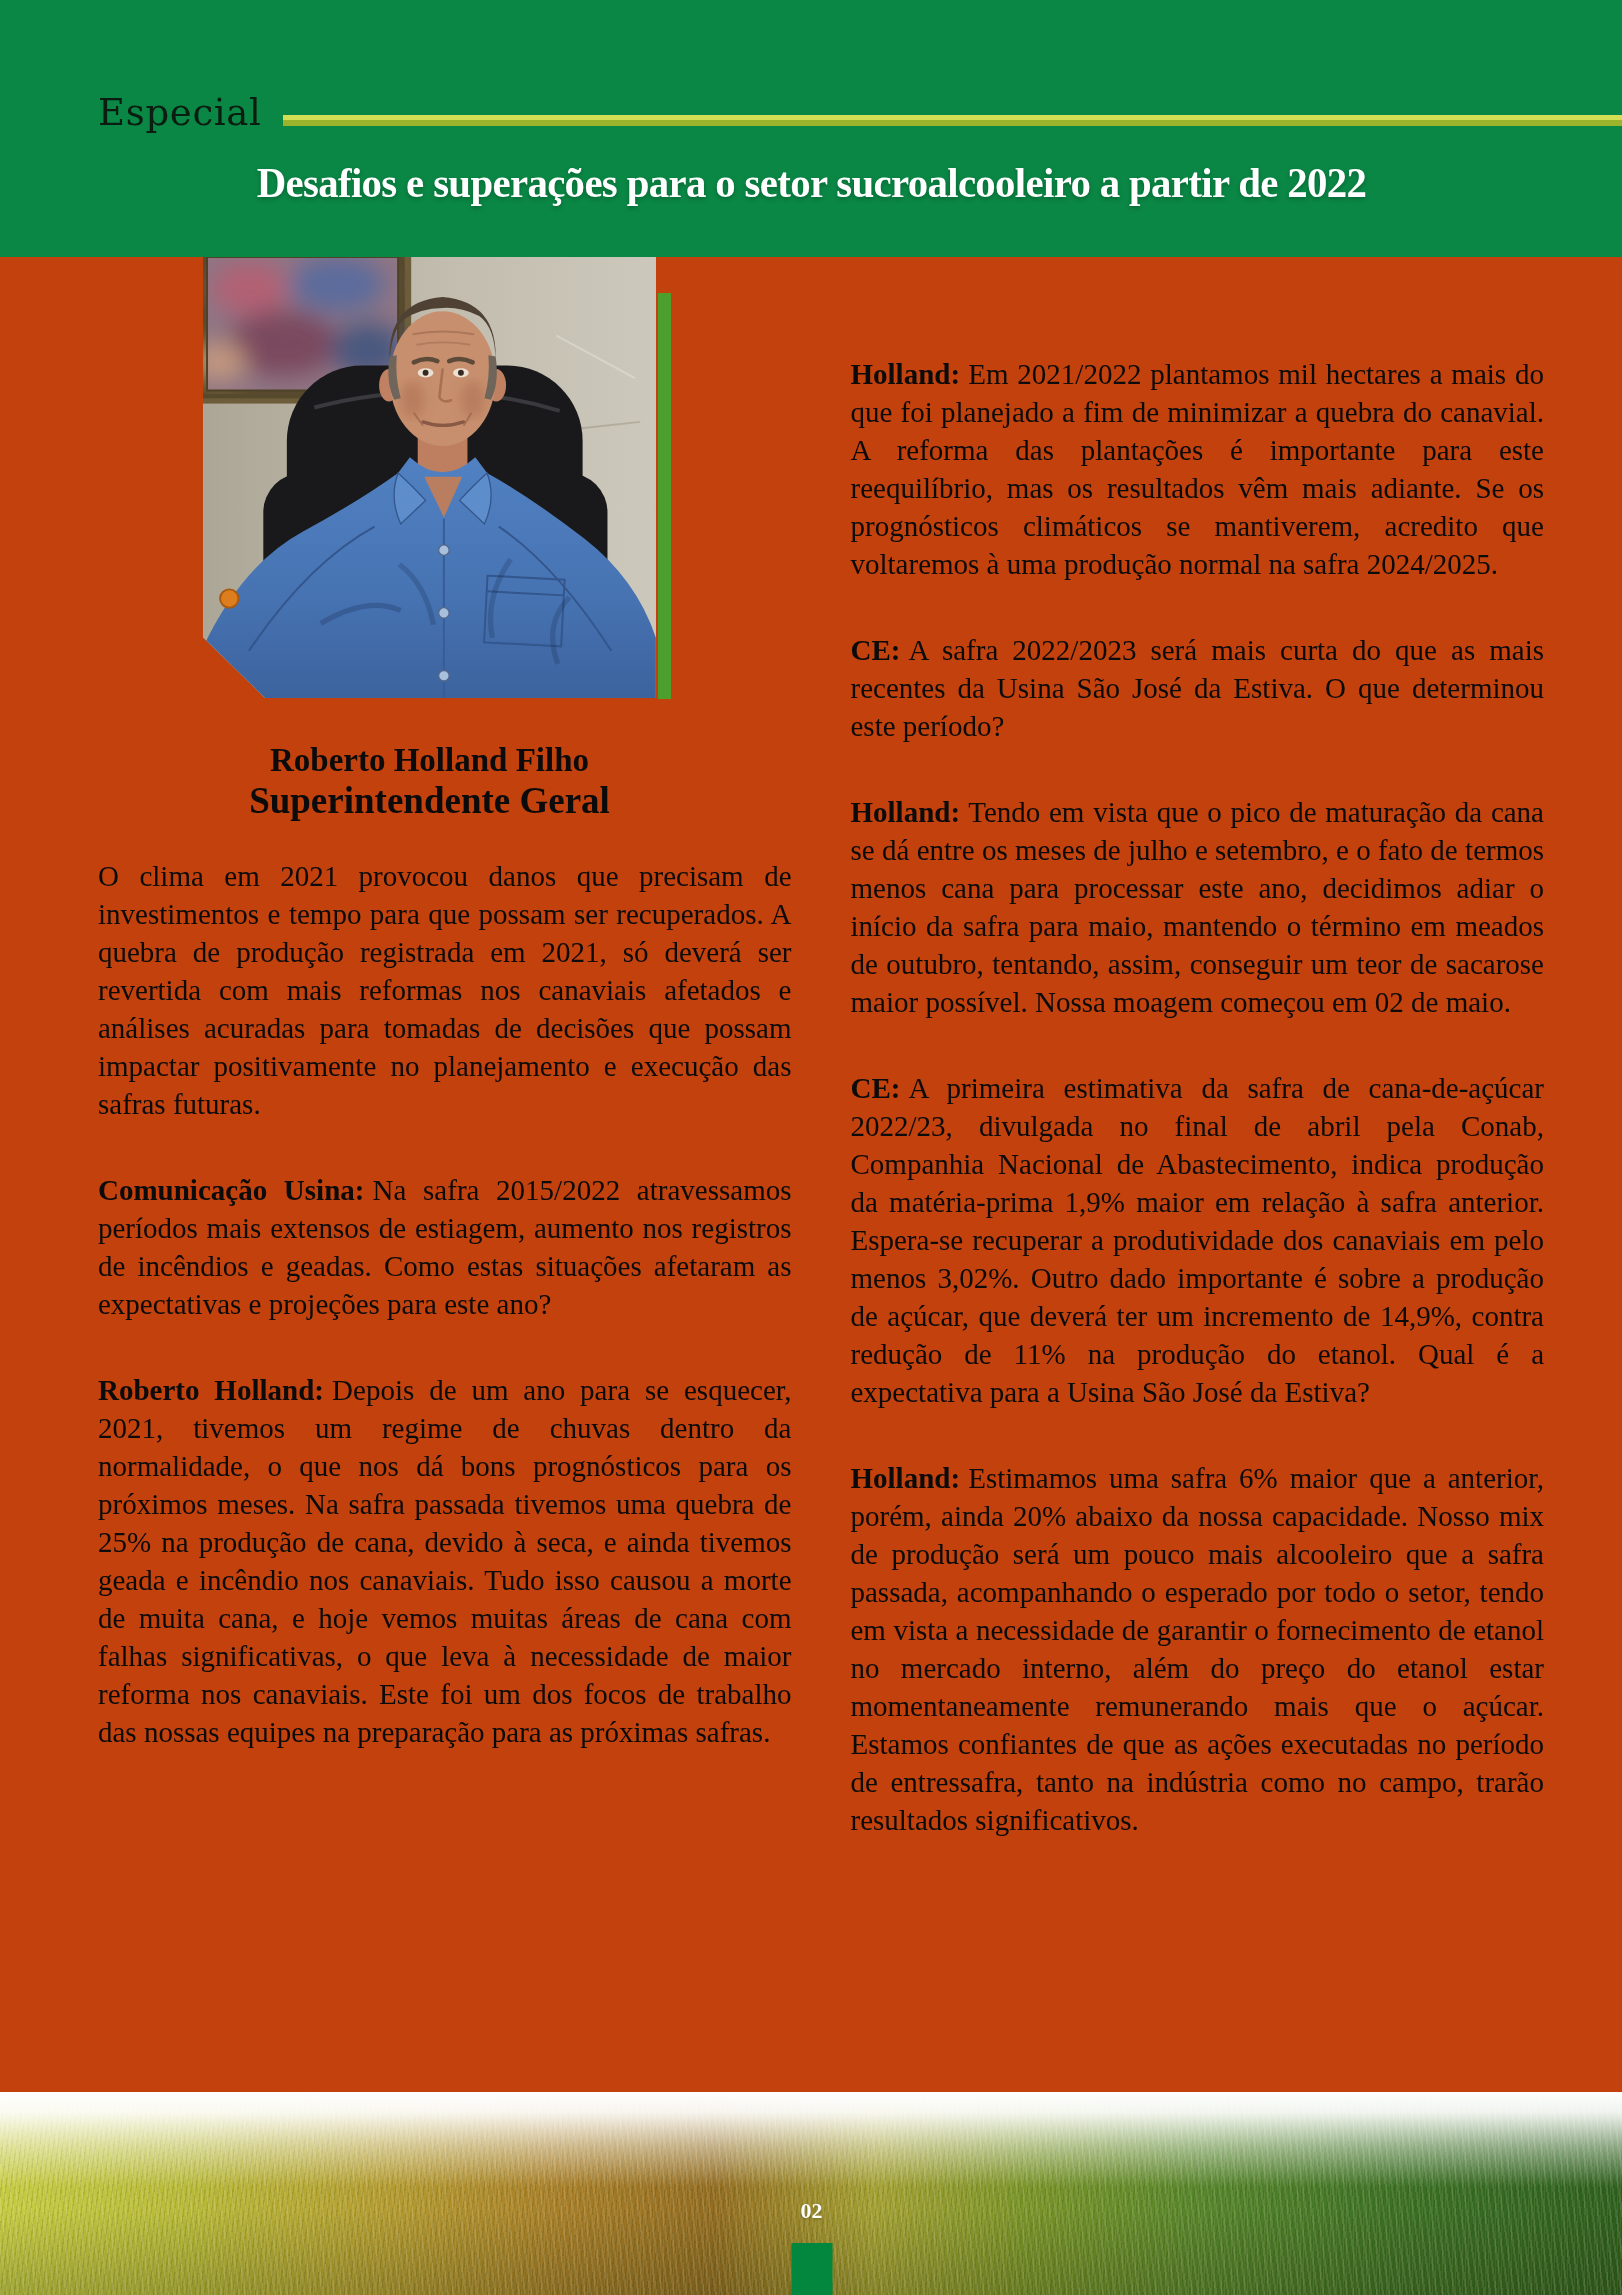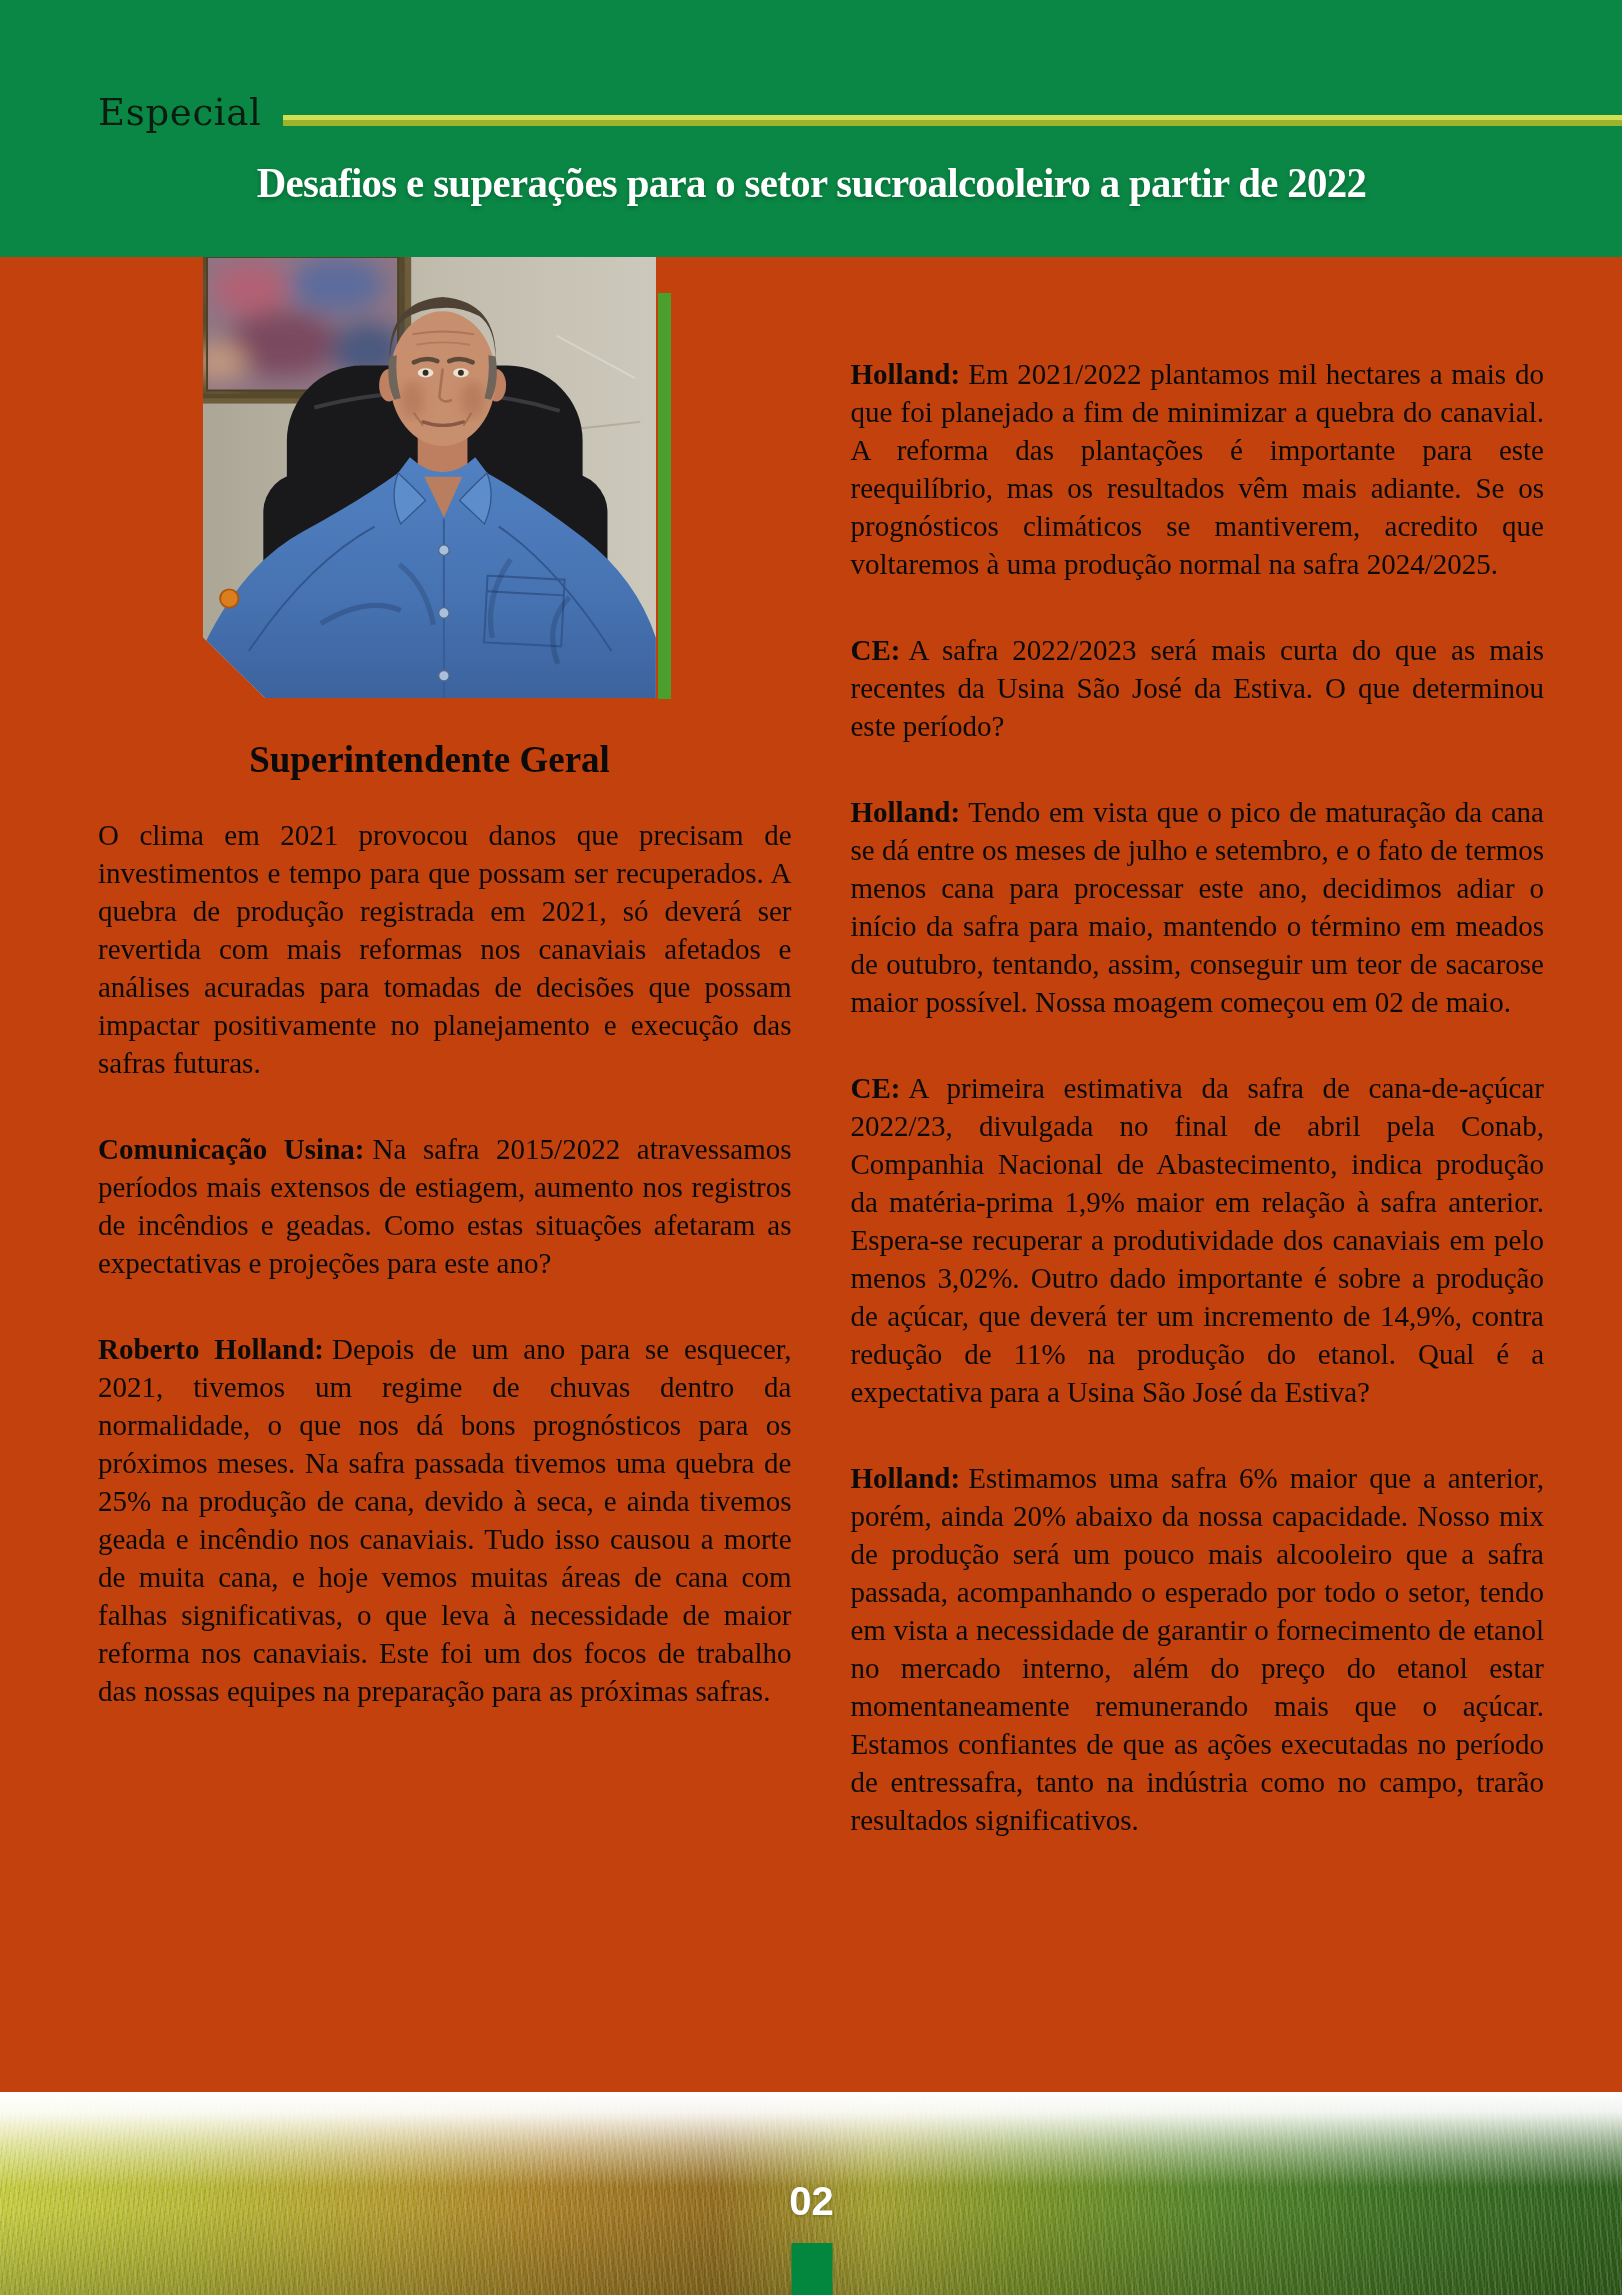--- a/index.html
+++ b/index.html
@@ -85,22 +85,22 @@
     background:
       linear-gradient(to bottom,#ffffff 0%,rgba(255,255,255,0.92) 10%,rgba(255,255,255,0.45) 27%,rgba(255,255,255,0) 47%),
       repeating-linear-gradient(82deg, rgba(255,255,245,0.10) 0 2px, rgba(255,255,255,0) 2px 5.9px),
       repeating-linear-gradient(98deg, rgba(35,50,8,0.12) 0 1.3px, rgba(0,0,0,0) 1.3px 4.6px),
       repeating-linear-gradient(90deg, rgba(255,244,180,0.08) 0 0.7px, rgba(0,0,0,0) 0.7px 3.3px),
       linear-gradient(to top, rgba(35,40,6,0.25) 0%, rgba(0,0,0,0) 42%),
       linear-gradient(to right,#c6cc42 0%,#b8b938 12%,#b49b30 24%,#a97f28 34%,#936c20 44%,#a3a032 54%,#7a9428 63%,#55842a 74%,#3b7024 86%,#2d5f1e 100%);
   }
   .page-number{
     position:absolute;left:50%;bottom:71px;transform:translateX(-50%);
-    font-family:Liberation Sans, sans-serif;
-    font-size:40px;font-weight:600;color:#ffffff;
+    font-family:Liberation Serif, serif;
+    font-size:22px;font-weight:600;color:#ffffff;
     text-shadow:0 1.3px 3.3px rgba(40,50,10,0.35);
   }
   .green-tab{
     position:absolute;left:50%;bottom:0;transform:translateX(-50%);
     width:41px;height:52px;background:#03873f;
   }
 </style>
 </head>
 <body>
 
@@ -209,20 +209,21 @@
               <path d="M300 470 Q340 500 352 562" stroke="rgba(20,35,70,0.22)" stroke-width="8" fill="none"></path>
               <path d="M470 462 Q430 520 442 582" stroke="rgba(20,35,70,0.22)" stroke-width="8" fill="none"></path>
               <path d="M560 520 Q520 560 542 622" stroke="rgba(20,35,70,0.22)" stroke-width="8" fill="none"></path>
               <circle cx="40" cy="522" r="14" fill="#dd7e1e" stroke="#a85a12" stroke-width="3"></circle>
             </g>
           </svg>
         </div>
       </figure>
 
       <div class="caption">
+        <div class="cap-name">Roberto Holland Filho</div>
         <div class="cap-role">Superintendente Geral</div>
       </div>
 
       <p class="para intro-first">O clima em 2021 provocou danos que precisam de investimentos e tempo para que possam ser recuperados. A quebra de produção registrada em 2021, só deverá ser revertida com mais reformas nos canaviais afetados e análises acuradas para tomadas de decisões que possam impactar positivamente no planejamento e execução das safras futuras.</p>
 
       <p class="para gap"><strong class="speaker">Comunicação Usina:</strong><span>Na safra 2015/2022 atravessamos períodos mais extensos de estiagem, aumento nos registros de incêndios e geadas. Como estas situações afetaram as expectativas e projeções para este ano?</span></p>
 
       <p class="para gap"><strong class="speaker">Roberto Holland:</strong><span>Depois de um ano para se esquecer, 2021, tivemos um regime de chuvas dentro da normalidade, o que nos dá bons prognósticos para os próximos meses. Na safra passada tivemos uma quebra de 25% na produção de cana, devido à seca, e ainda tivemos geada e incêndio nos canaviais. Tudo isso causou a morte de muita cana, e hoje vemos muitas áreas de cana com falhas significativas, o que leva à necessidade de maior reforma nos canaviais. Este foi um dos focos de trabalho das nossas equipes na preparação para as próximas safras.</span></p>
 
     </section>

